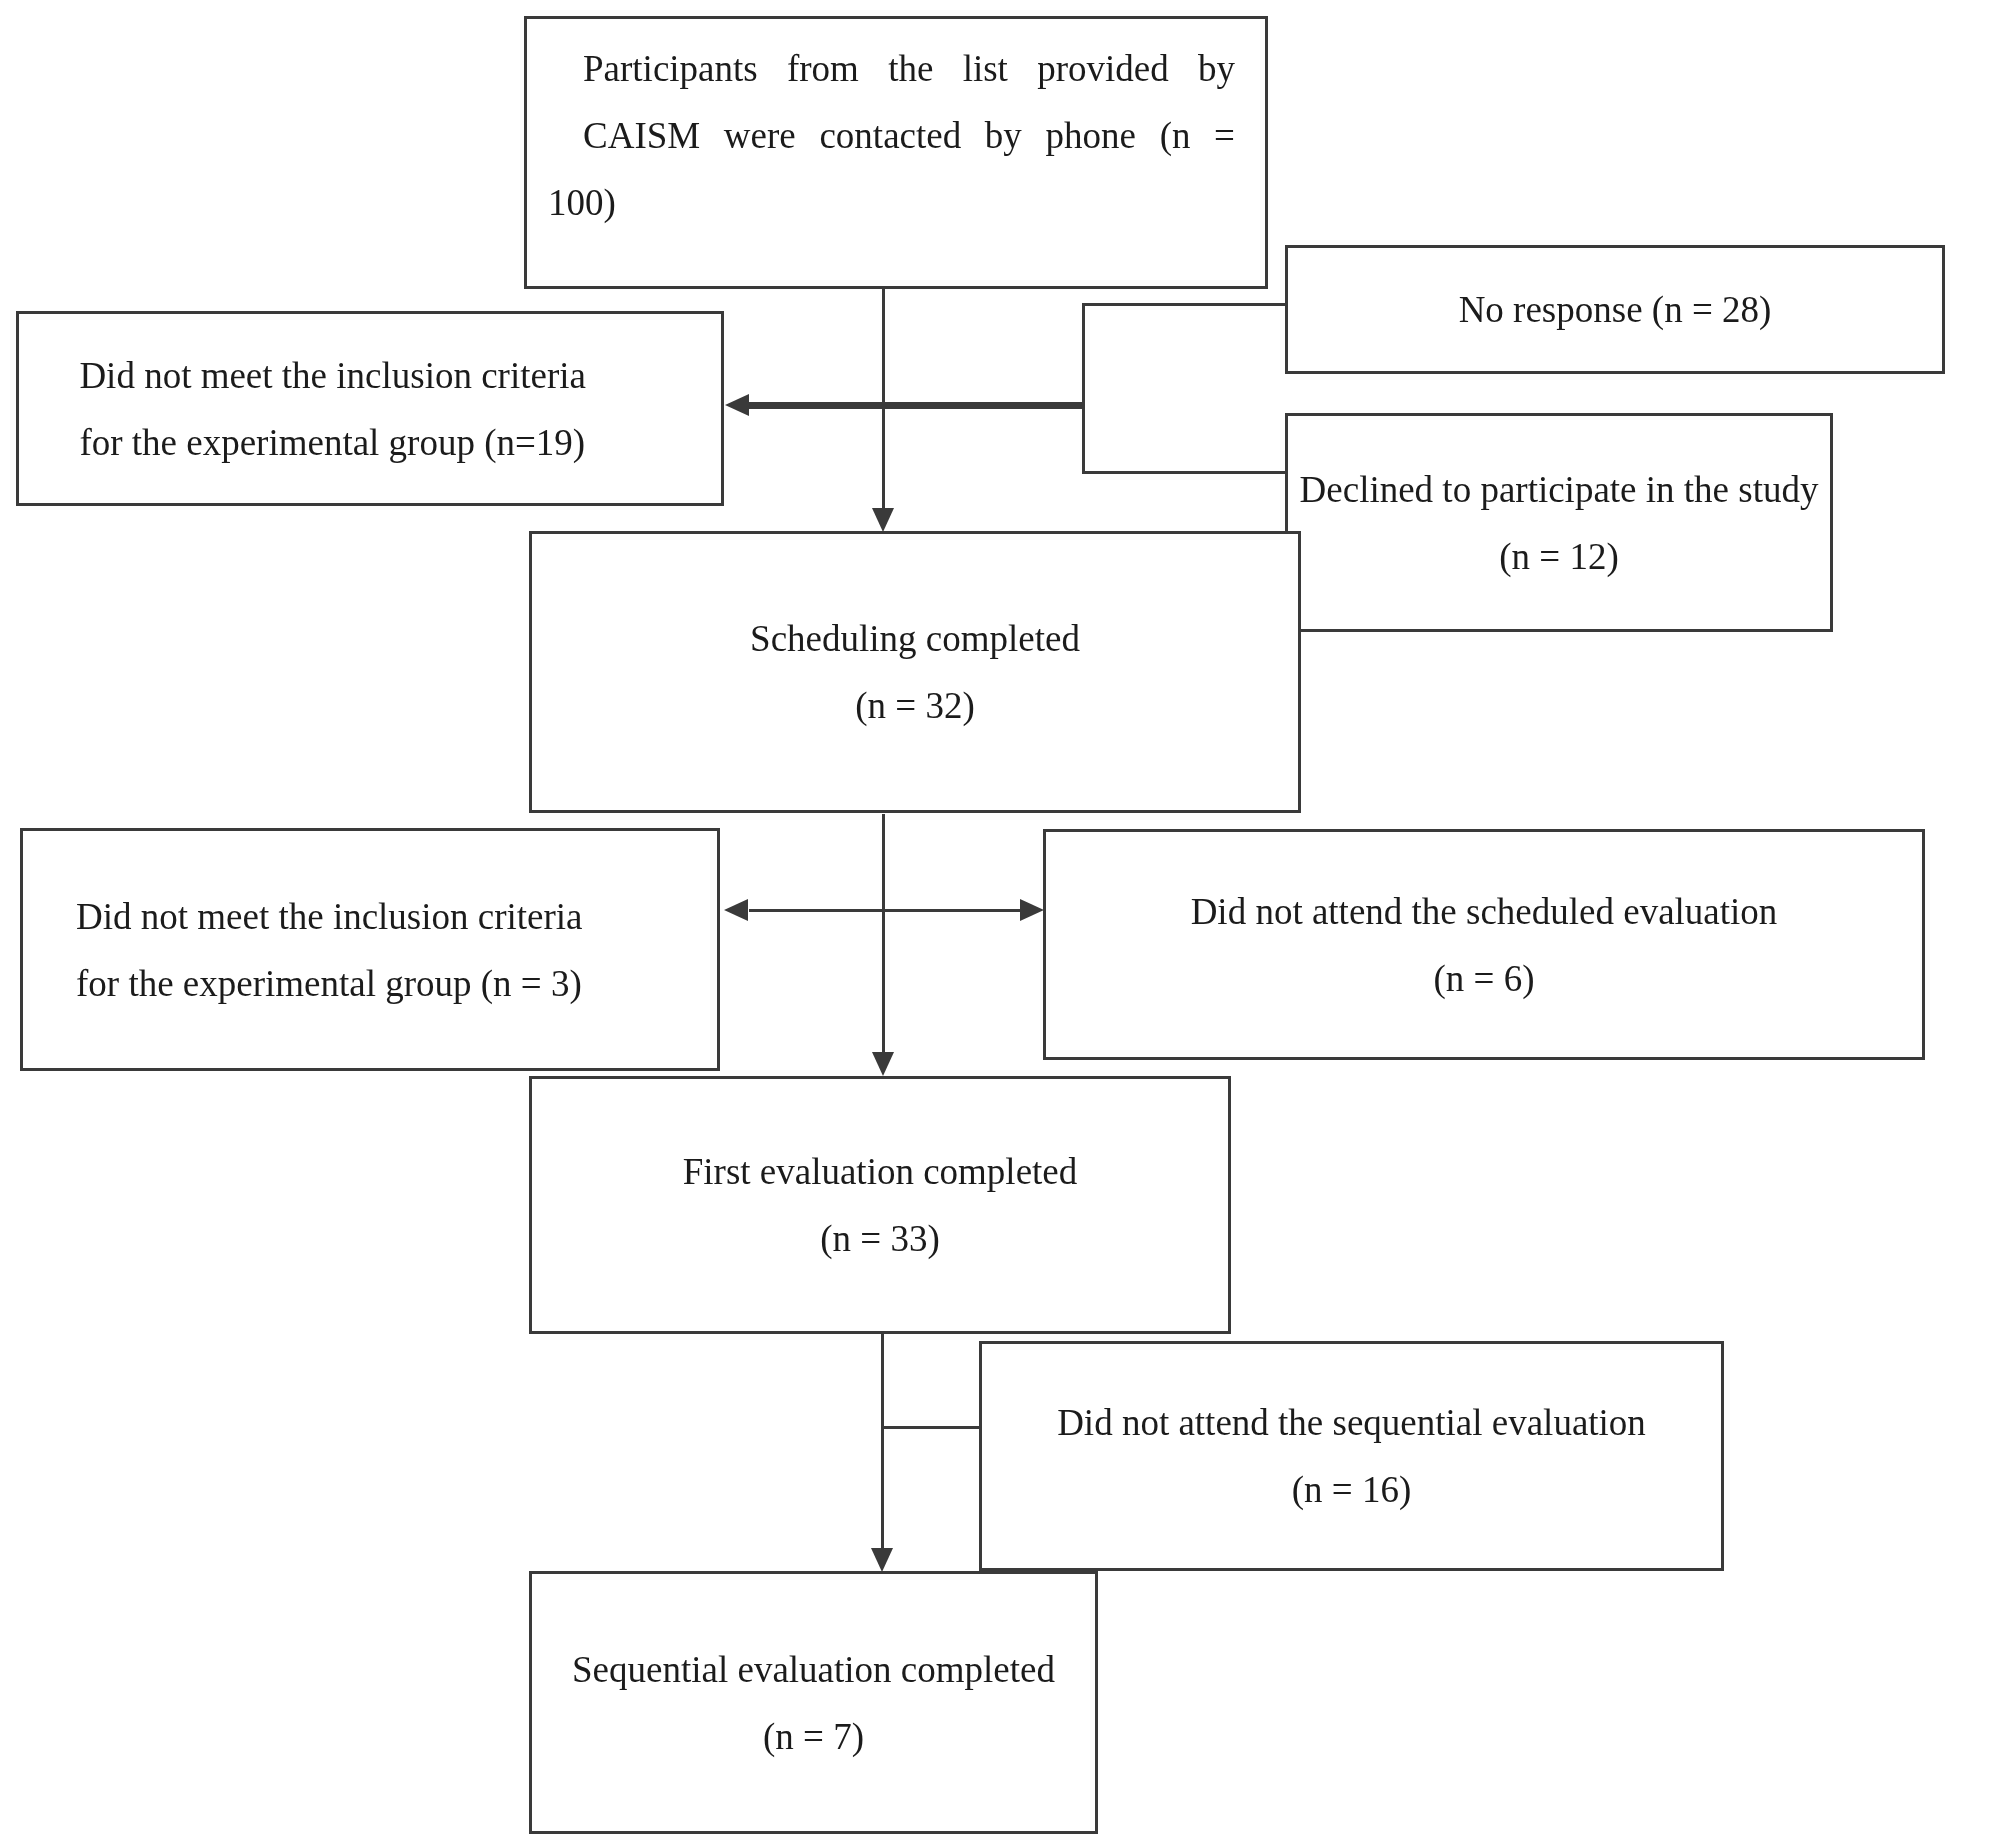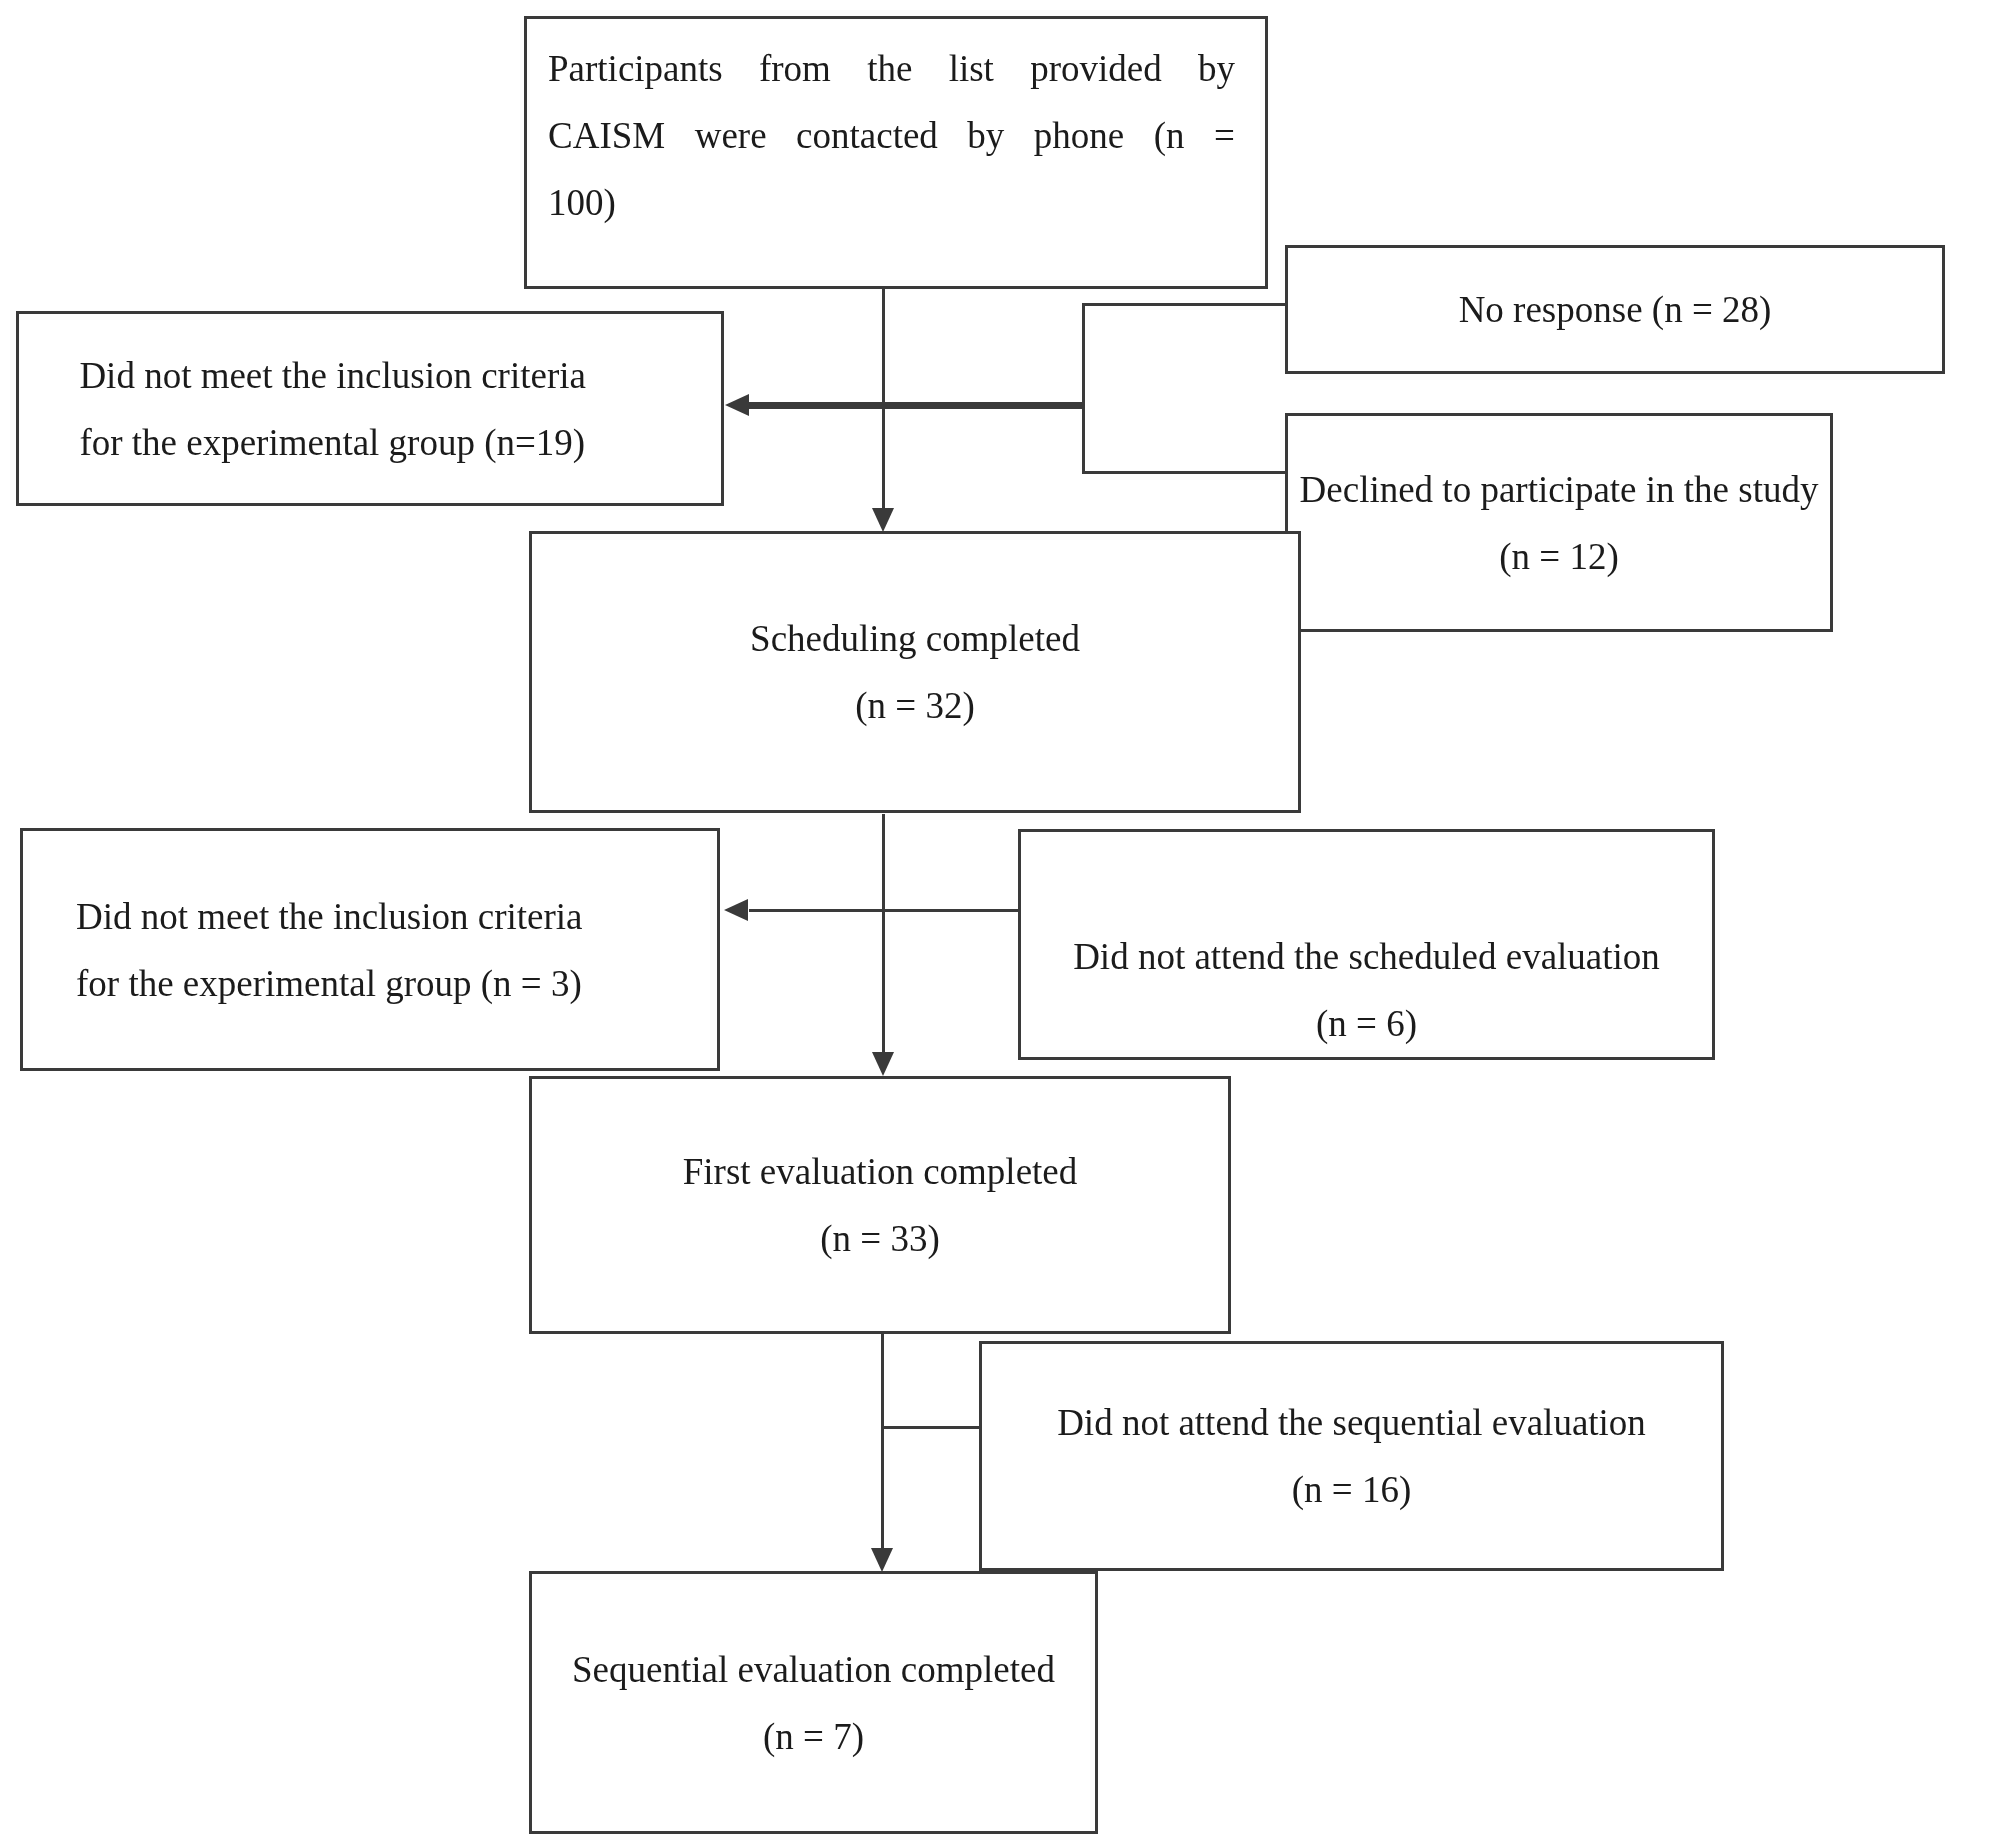--- a/index.html
+++ b/index.html
@@ -18,35 +18,35 @@
     box-sizing: border-box;
     display: flex;
     flex-direction: column;
     justify-content: center;
     font-size: 37px;
     line-height: 67px;
     z-index: 2;
   }
   .node .ln { white-space: nowrap; }
   .center { text-align: center; }
-  .stretch { text-align: justify; text-align-last: justify; white-space: normal !important; }
+  .stretch { text-align: justify; text-align-last: justify; white-space: normal !important; margin-left: 35px; }
   .hline, .vline { position: absolute; background: #3a3a3a; z-index: 1; }
   .tri { position: absolute; width: 0; height: 0; z-index: 1; }
   .tri-down  { border-left: 11.2px solid transparent; border-right: 11.2px solid transparent; border-top: 24px solid #3a3a3a; }
   .tri-left  { border-top: 11.2px solid transparent; border-bottom: 11.2px solid transparent; border-right: 24px solid #3a3a3a; }
   .tri-right { border-top: 11.2px solid transparent; border-bottom: 11.2px solid transparent; border-left: 24px solid #3a3a3a; }
 
   
   #n-contacted   { left: 524px;  top: 16.4px;   width: 744px; height: 273px; padding: 0 30px 35px 21px; }
   #n-noresponse  { left: 1285px; top: 233px;  width: 660px; height: 129px; margin-top: 12px; }
   #n-declined    { left: 1285px; top: 413px;  width: 548px; height: 219px; }
   #n-excl-phone  { left: 16.4px;   top: 311px;  width: 708px; height: 195px; padding-left: 60px; }
   #n-scheduling  { left: 529px;  top: 531px;  width: 772px; height: 282px; }
   #n-excl-sched  { left: 20px;   top: 828px; width: 700px; height: 243px; padding-left: 53px; }
-  #n-miss-sched  { left: 1018px; top: 829px; width: 697px; height: 231px; justify-content: flex-end; }
+  #n-miss-sched  { left: 1043px; top: 829px; width: 882px; height: 231px; }
   #n-first-eval  { left: 529px;  top: 1076px; width: 702px; height: 258px; }
   #n-miss-seq    { left: 979px; top: 1341px; width: 745px; height: 230px; }
   #n-sequential  { left: 529px;  top: 1571px; width: 569px; height: 263px; }
 
   
   #v1        { left: 882px; top: 289px;  width: 3.3px;   height: 221px; }
   #v1-head   { left: 872px; top: 508px; }
   #brk-v     { left: 1082px; top: 303px;  width: 3.3px;   height: 171px; }
   #brk-top   { left: 1082px; top: 303px;  width: 203px; height: 3.3px; }
   #brk-bot   { left: 1082px; top: 471px;  width: 203px; height: 3.3px; }

